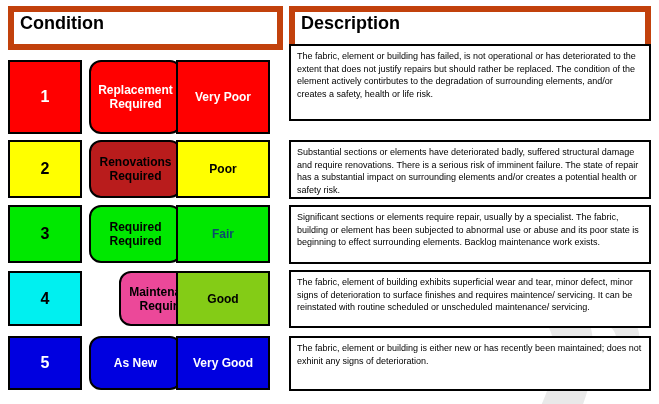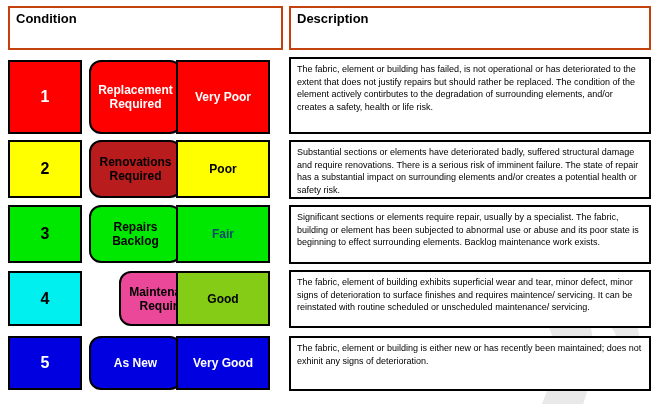--- a/index.html
+++ b/index.html
@@ -25,25 +25,25 @@
     pointer-events: none;
     z-index: 0;
   }
   #grid {
     position: relative;
     z-index: 2;
   }
   .hdr-cell {
     position: absolute;
     box-sizing: border-box;
-    border: 2px solid #c2410c;
+    border: 6px solid #c2410c;
     background: transparent;
     padding: 4px 6px 0 6px;
     font-weight: bold;
-    font-size: 13px;
+    font-size: 18px;
     color: #000000;
     line-height: 14px;
   }
   #hdr-condition { left: 8px;   top: 6px;  width: 275px; height: 44px; }
   #hdr-description { left: 289px; top: 6px;  width: 362px; height: 44px; }
 
   .cell {
     position: absolute;
     box-sizing: border-box;
     border: 2px solid #000000;
@@ -75,21 +75,21 @@
   .c3 { left: 176px; width: 94px;  }
   .cd { left: 289px; width: 362px; }
 
   
   .r1 { top: 60px;  height: 74px; }
   .r2 { top: 140px; height: 58px; }
   .r3 { top: 205px; height: 58px; }
   .r4 { top: 271px; height: 55px; }
   .r5 { top: 336px; height: 54px; }
 
-  .r1d { top: 57px;  height: 77px; }
+  .r1d { top: 44px;  height: 77px; }
   .r2d { top: 140px; height: 59px; }
   .r3d { top: 205px; height: 59px; }
   .r4d { top: 270px; height: 58px; }
   .r5d { top: 336px; height: 55px; }
 </style>
 </head>
 <body>
 
 <div id="page">
 
@@ -107,21 +107,21 @@
     <div class="cell cell-txt c2 r1" style="background-color: rgb(255, 0, 0); color: rgb(255, 255, 255);">Replacement Required</div>
     <div class="cell cell-txt c3 r1" style="background-color: rgb(255, 0, 0); color: rgb(255, 255, 255);">Very Poor</div>
     <div class="desc cd r1d">The fabric, element or building has failed, is not operational or has deteriorated to the extent that does not justify repairs but should rather be replaced. The condition of the element actively contirbutes to the degradation of surrounding elements, and/or creates a safety, health or life risk.</div>
 
     <div class="cell cell-num c1 r2" style="background-color: rgb(255, 255, 0); color: rgb(0, 0, 0);">2</div>
     <div class="cell cell-txt c2 r2" style="background-color: #b91c1c; color: rgb(0, 0, 0);">Renovations Required</div>
     <div class="cell cell-txt c3 r2" style="background-color: rgb(255, 255, 0); color: rgb(0, 0, 0);">Poor</div>
     <div class="desc cd r2d">Substantial sections or elements have deteriorated badly, suffered structural damage and require renovations. There is a serious risk of imminent failure. The state of repair has a substantial impact on surrounding elements and/or creates a potential health or safety risk.</div>
 
     <div class="cell cell-num c1 r3" style="background-color: rgb(0, 232, 0); color: rgb(0, 0, 0);">3</div>
-    <div class="cell cell-txt c2 r3" style="background-color: rgb(0, 232, 0); color: rgb(0, 0, 0);">Repairs Backlog</div>
+    <div class="cell cell-txt c2 r3" style="background-color: rgb(0, 232, 0); color: rgb(0, 0, 0);">Required Required</div>
     <div class="cell cell-txt c3 r3" style="background-color: rgb(0, 232, 0); color: #0c4a6e;">Fair</div>
     <div class="desc cd r3d">Significant sections or elements require repair, usually by a specialist. The fabric, building or element has been subjected to abnormal use or abuse and its poor state is beginning to effect surrounding elements. Backlog maintenance work exists.</div>
 
     <div class="cell cell-num c1 r4" style="background-color: rgb(0, 240, 240); color: rgb(0, 0, 0);">4</div>
     <div class="cell cell-txt c2 r4" style="background-color: #ec4899; color: rgb(0, 0, 0); margin-left: 30px;">Maintenance Required</div>
     <div class="cell cell-txt c3 r4" style="background-color: #84cc16; color: rgb(0, 0, 0);">Good</div>
     <div class="desc cd r4d">The fabric, element of building exhibits superficial wear and tear, minor defect, minor signs of deterioration to surface finishes and requires maintence/ servicing. It can be reinstated with routine scheduled or unscheduled maintenance/ servicing.</div>
 
     <div class="cell cell-num c1 r5" style="background-color: rgb(0, 0, 224); color: rgb(255, 255, 255);">5</div>
     <div class="cell cell-txt c2 r5" style="background-color: rgb(0, 0, 224); color: rgb(255, 255, 255);">As New</div>

